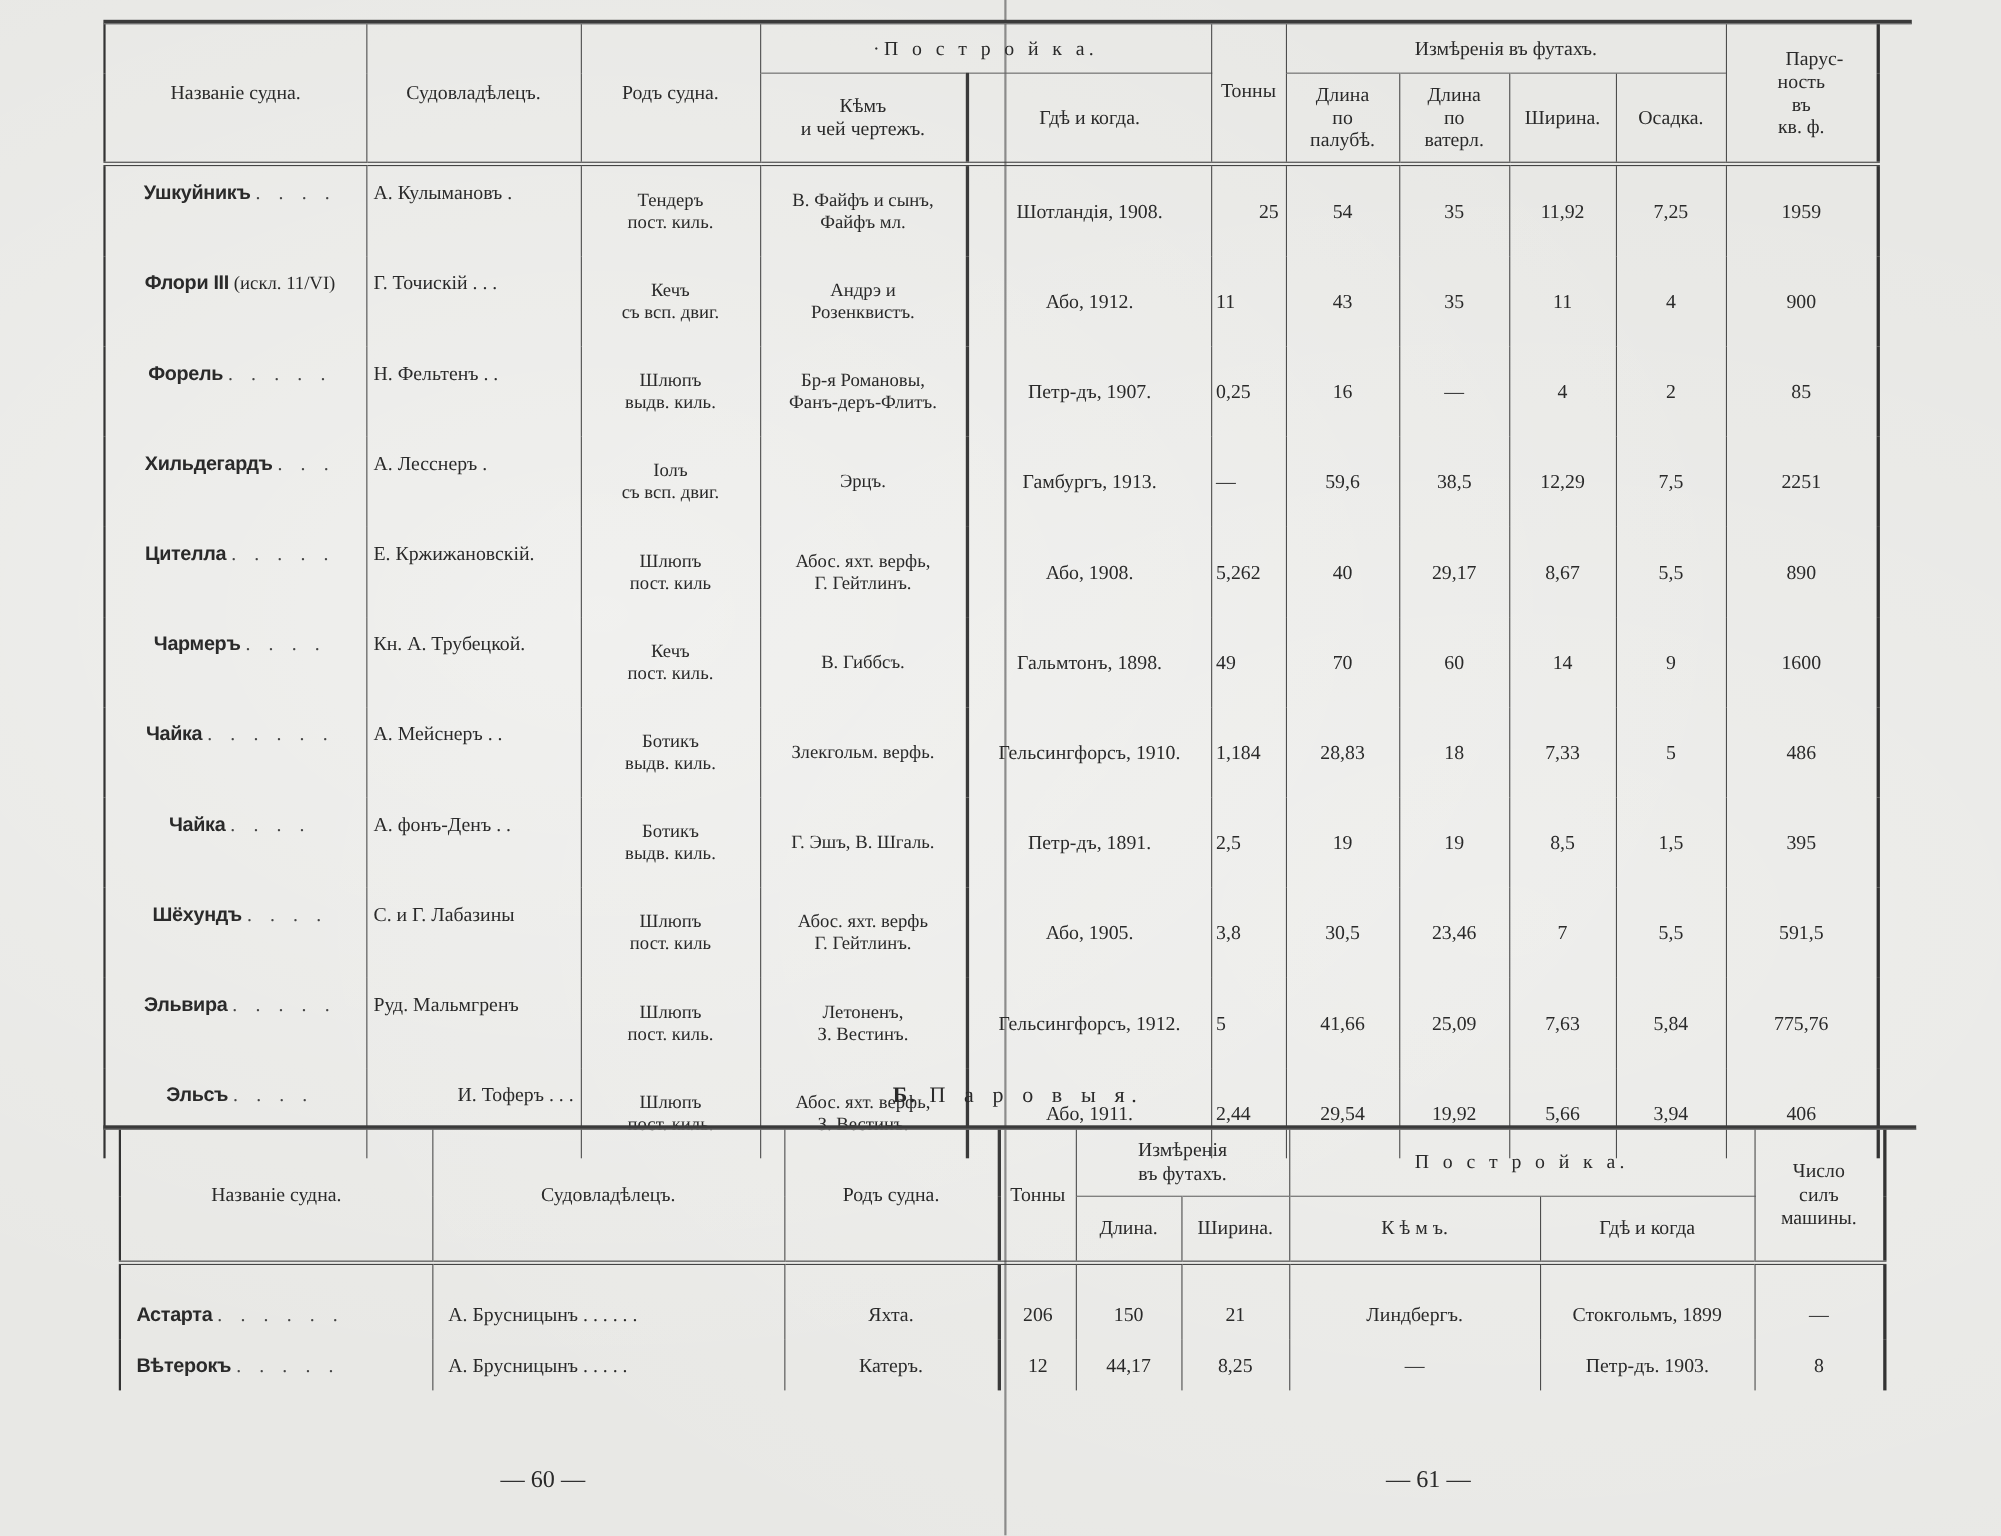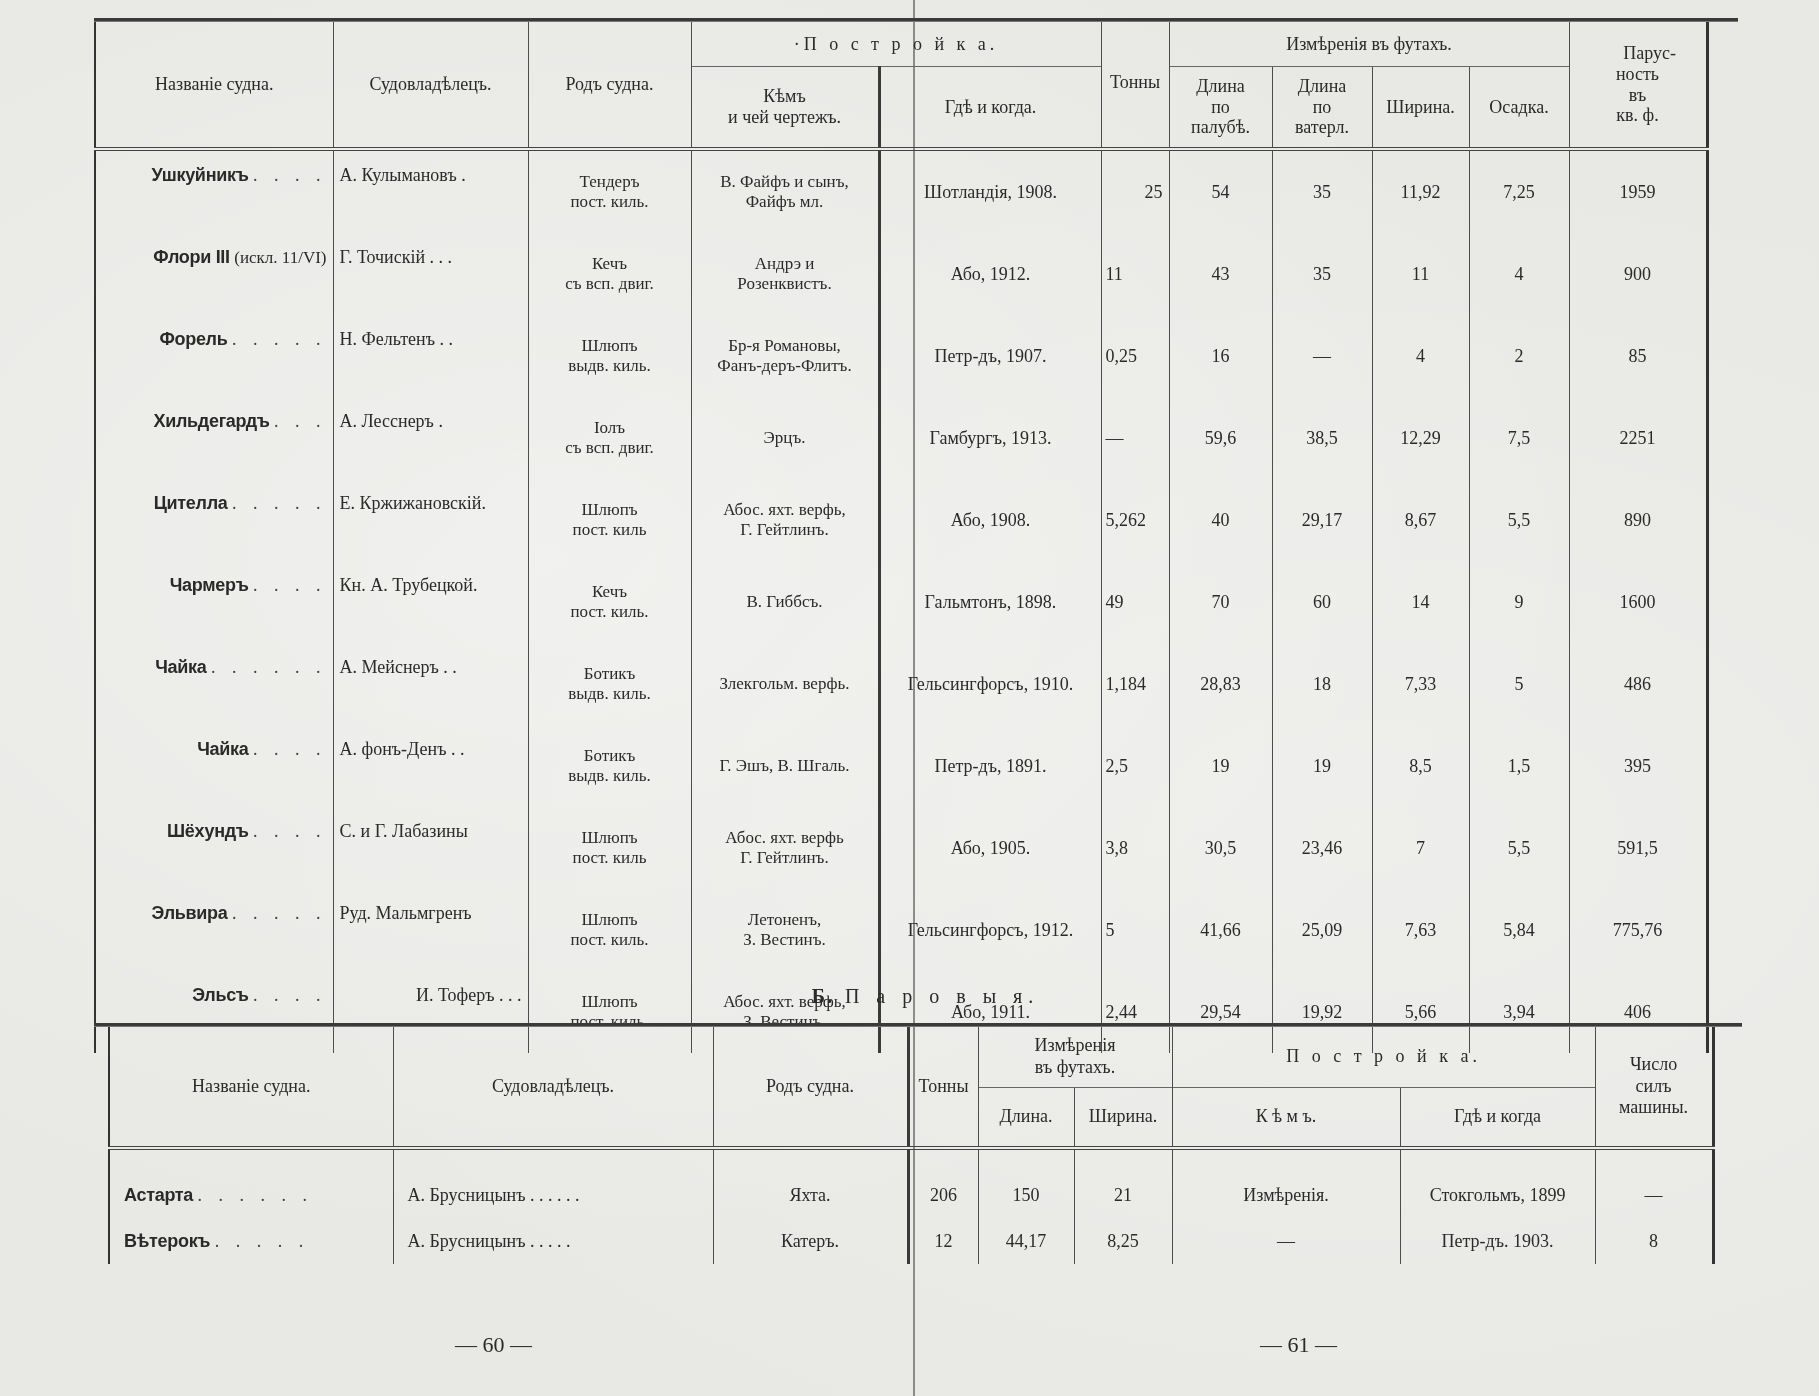--- a/index.html
+++ b/index.html
@@ -40,21 +40,21 @@
     font-weight: normal;
   }
   .tblA th { text-align: center; line-height: 1.15; }
   .tblA thead tr.h1 th { height: 44px; }
   .tblA thead tr.h2 th { height: 80px; }
   .tblA thead tr.h2 th.sub { border-top: 1.3px solid #666; }
   .tblA thead tr:last-child th, .tblA thead th.rs { border-bottom: 4px double #444; }
   .tblA tbody td { height: 68px; line-height: 1.15; }
   .tblA th.first, .tblA td.first { border-left: 2.5px solid #333; }
   .tblA th.last, .tblA td.last { border-right: 3px solid #333; }
-  .tblA td.name { text-align: right; padding-left: 14px; white-space: nowrap; }
+  .tblA td.name { text-align: center; padding-left: 14px; white-space: nowrap; }
   .tblA td.owner { text-align: left; white-space: nowrap; }
   .tblA td.c { text-align: center; }
   .tblA td.l { text-align: left; padding-left: 10px; }
   .tblA td.twoline { font-size: 17px; }
   .tblA td.where { border-left: 3px solid #3a3a3a; text-align: center; }
   .tblA th.where { border-left: 3px solid #3a3a3a; }
   .dots { letter-spacing: 6px; color: #444; }
   .excl { font-family: "Liberation Serif", serif; font-weight: normal; font-size: 17px; }
 
   
@@ -349,21 +349,21 @@
       </tr>
     </thead>
     <tbody id="steam-body">
         <tr>
           <td class="first name"><span class="bold">Астарта</span> <span class="dots">. . . . . .</span></td>
           <td class="owner">А. Брусницынъ . . . . . .</td>
           <td class="c">Яхта.</td>
           <td class="c tons">206</td>
           <td class="c">150</td>
           <td class="c">21</td>
-          <td class="c">Измѣренiя.</td>
+          <td class="c">Линдбергъ.</td>
           <td class="c">Стокгольмъ, 1899</td>
           <td class="c last">—</td>
         </tr>
         <tr>
           <td class="first name"><span class="bold">Вѣтерокъ</span> <span class="dots">. . . . .</span></td>
           <td class="owner">А. Брусницынъ . . . . .</td>
           <td class="c">Катеръ.</td>
           <td class="c tons">12</td>
           <td class="c">44,17</td>
           <td class="c">8,25</td>

